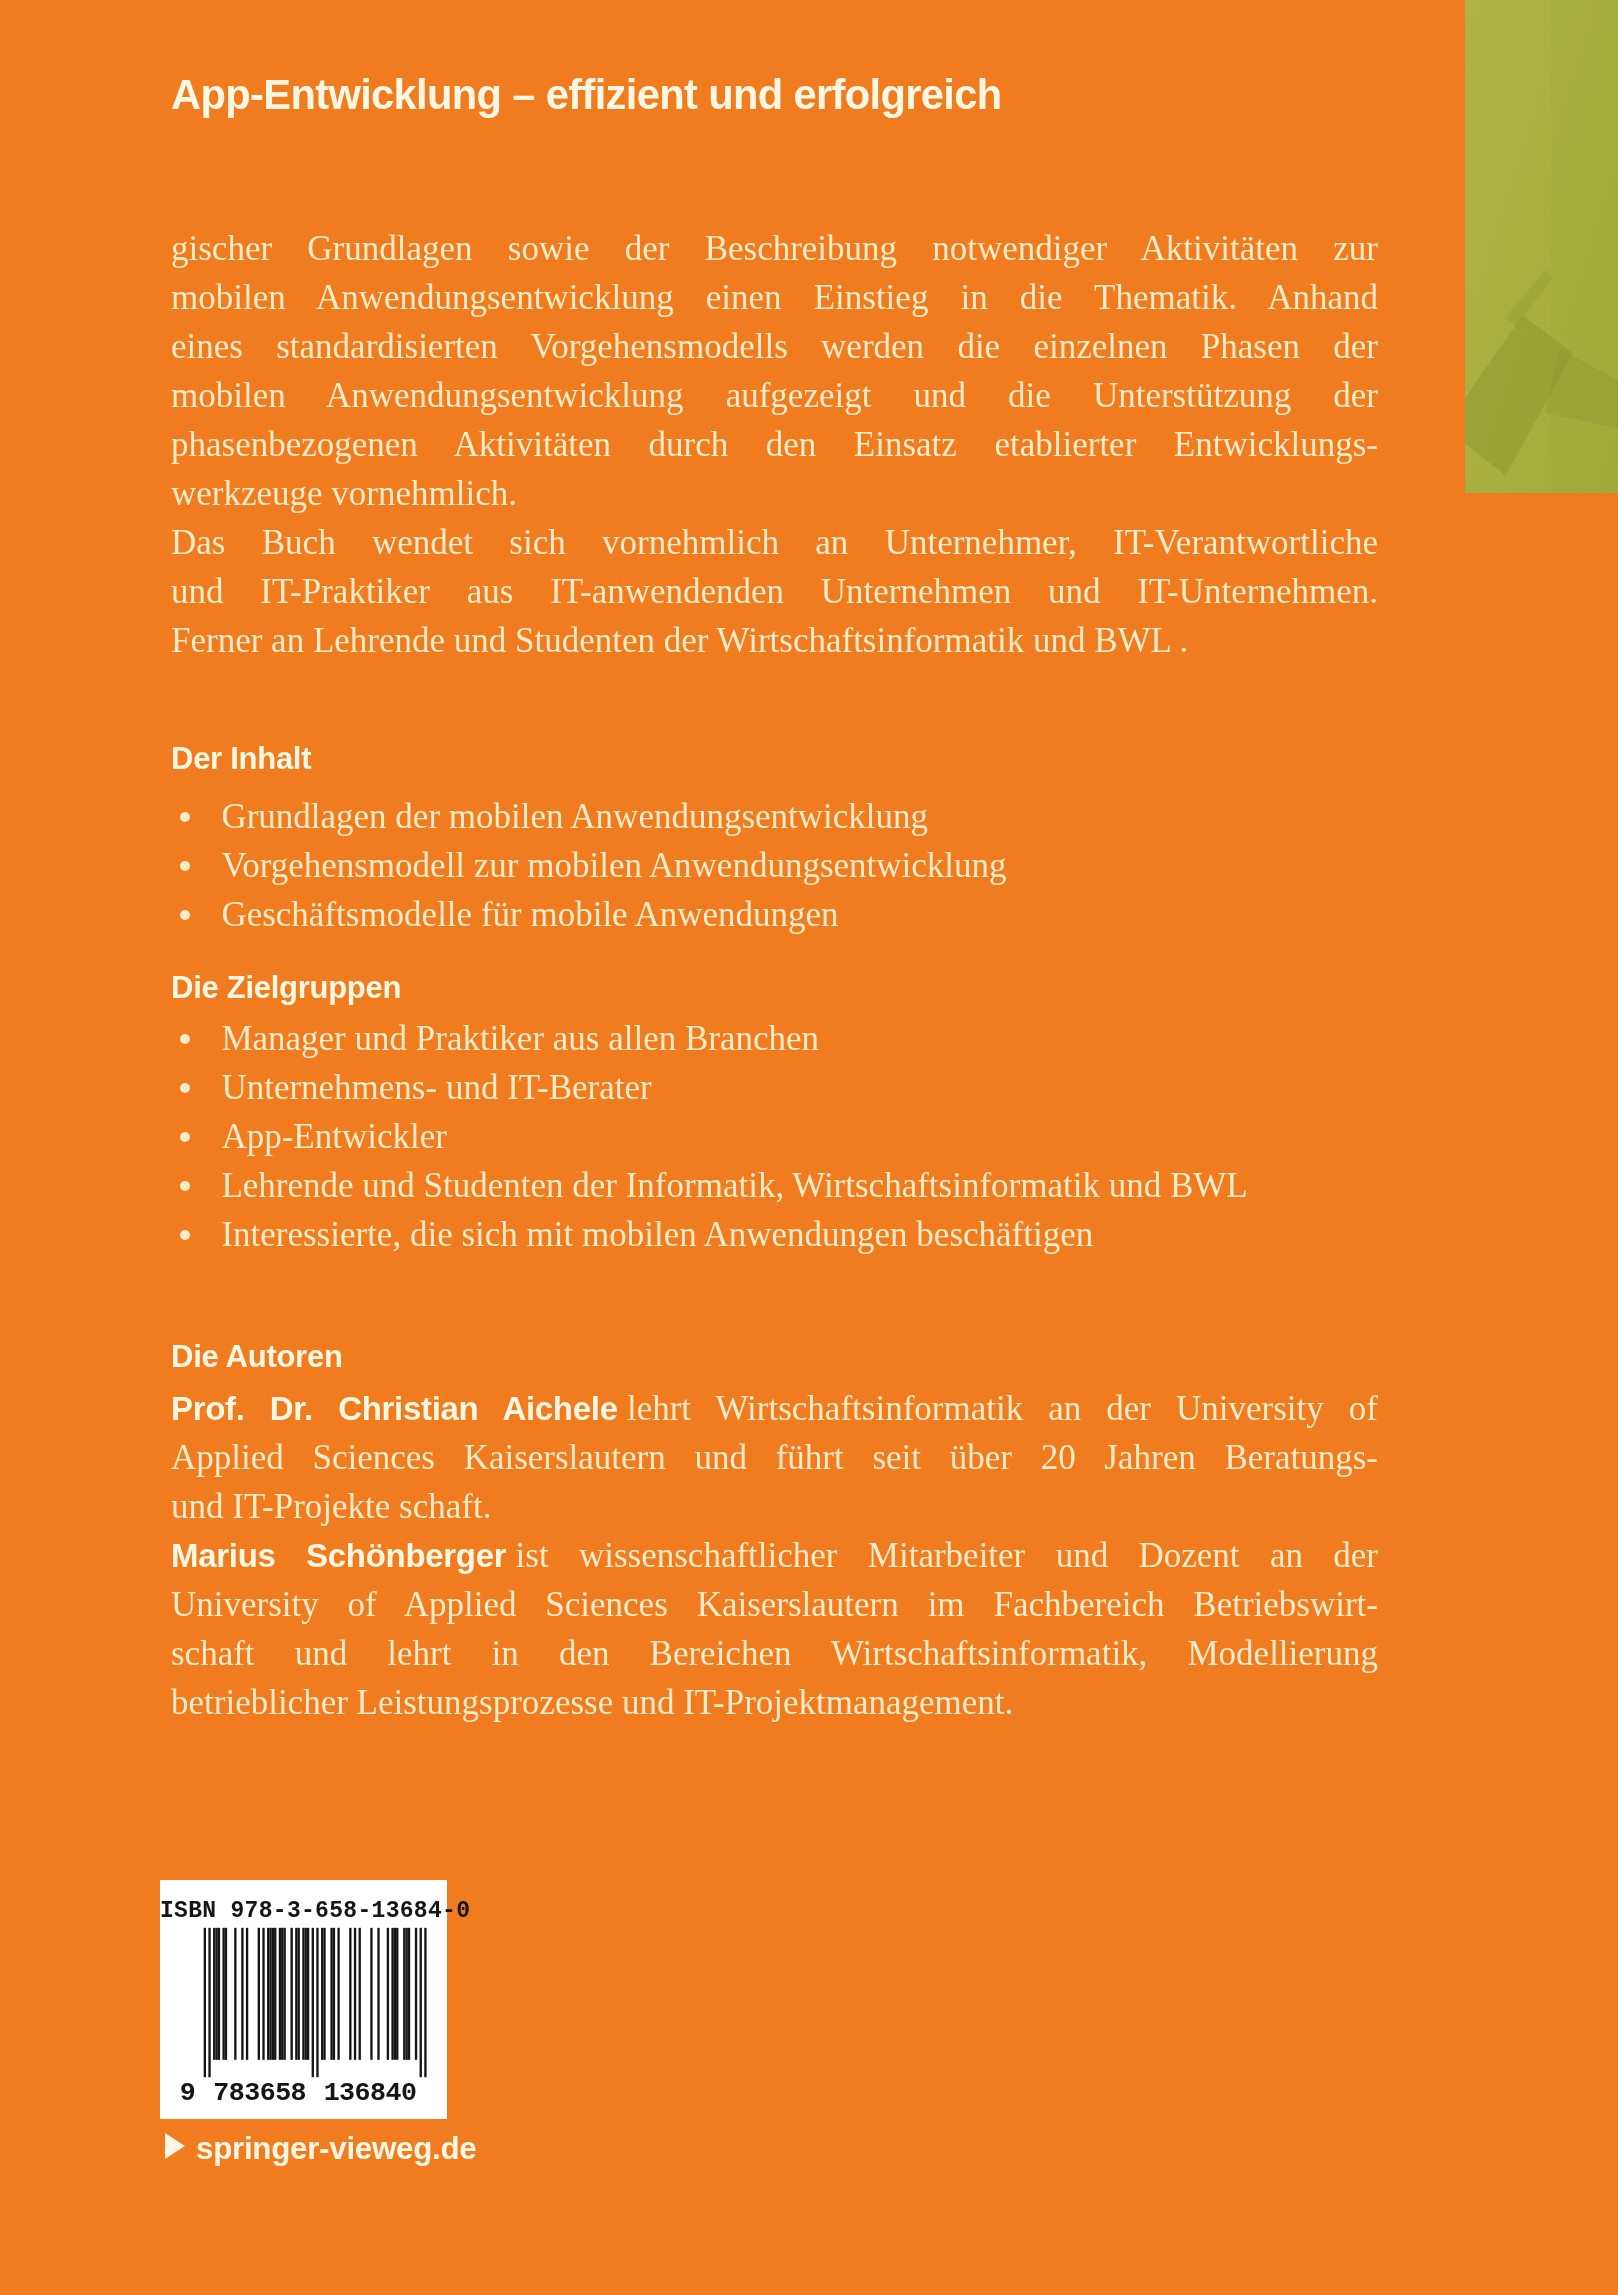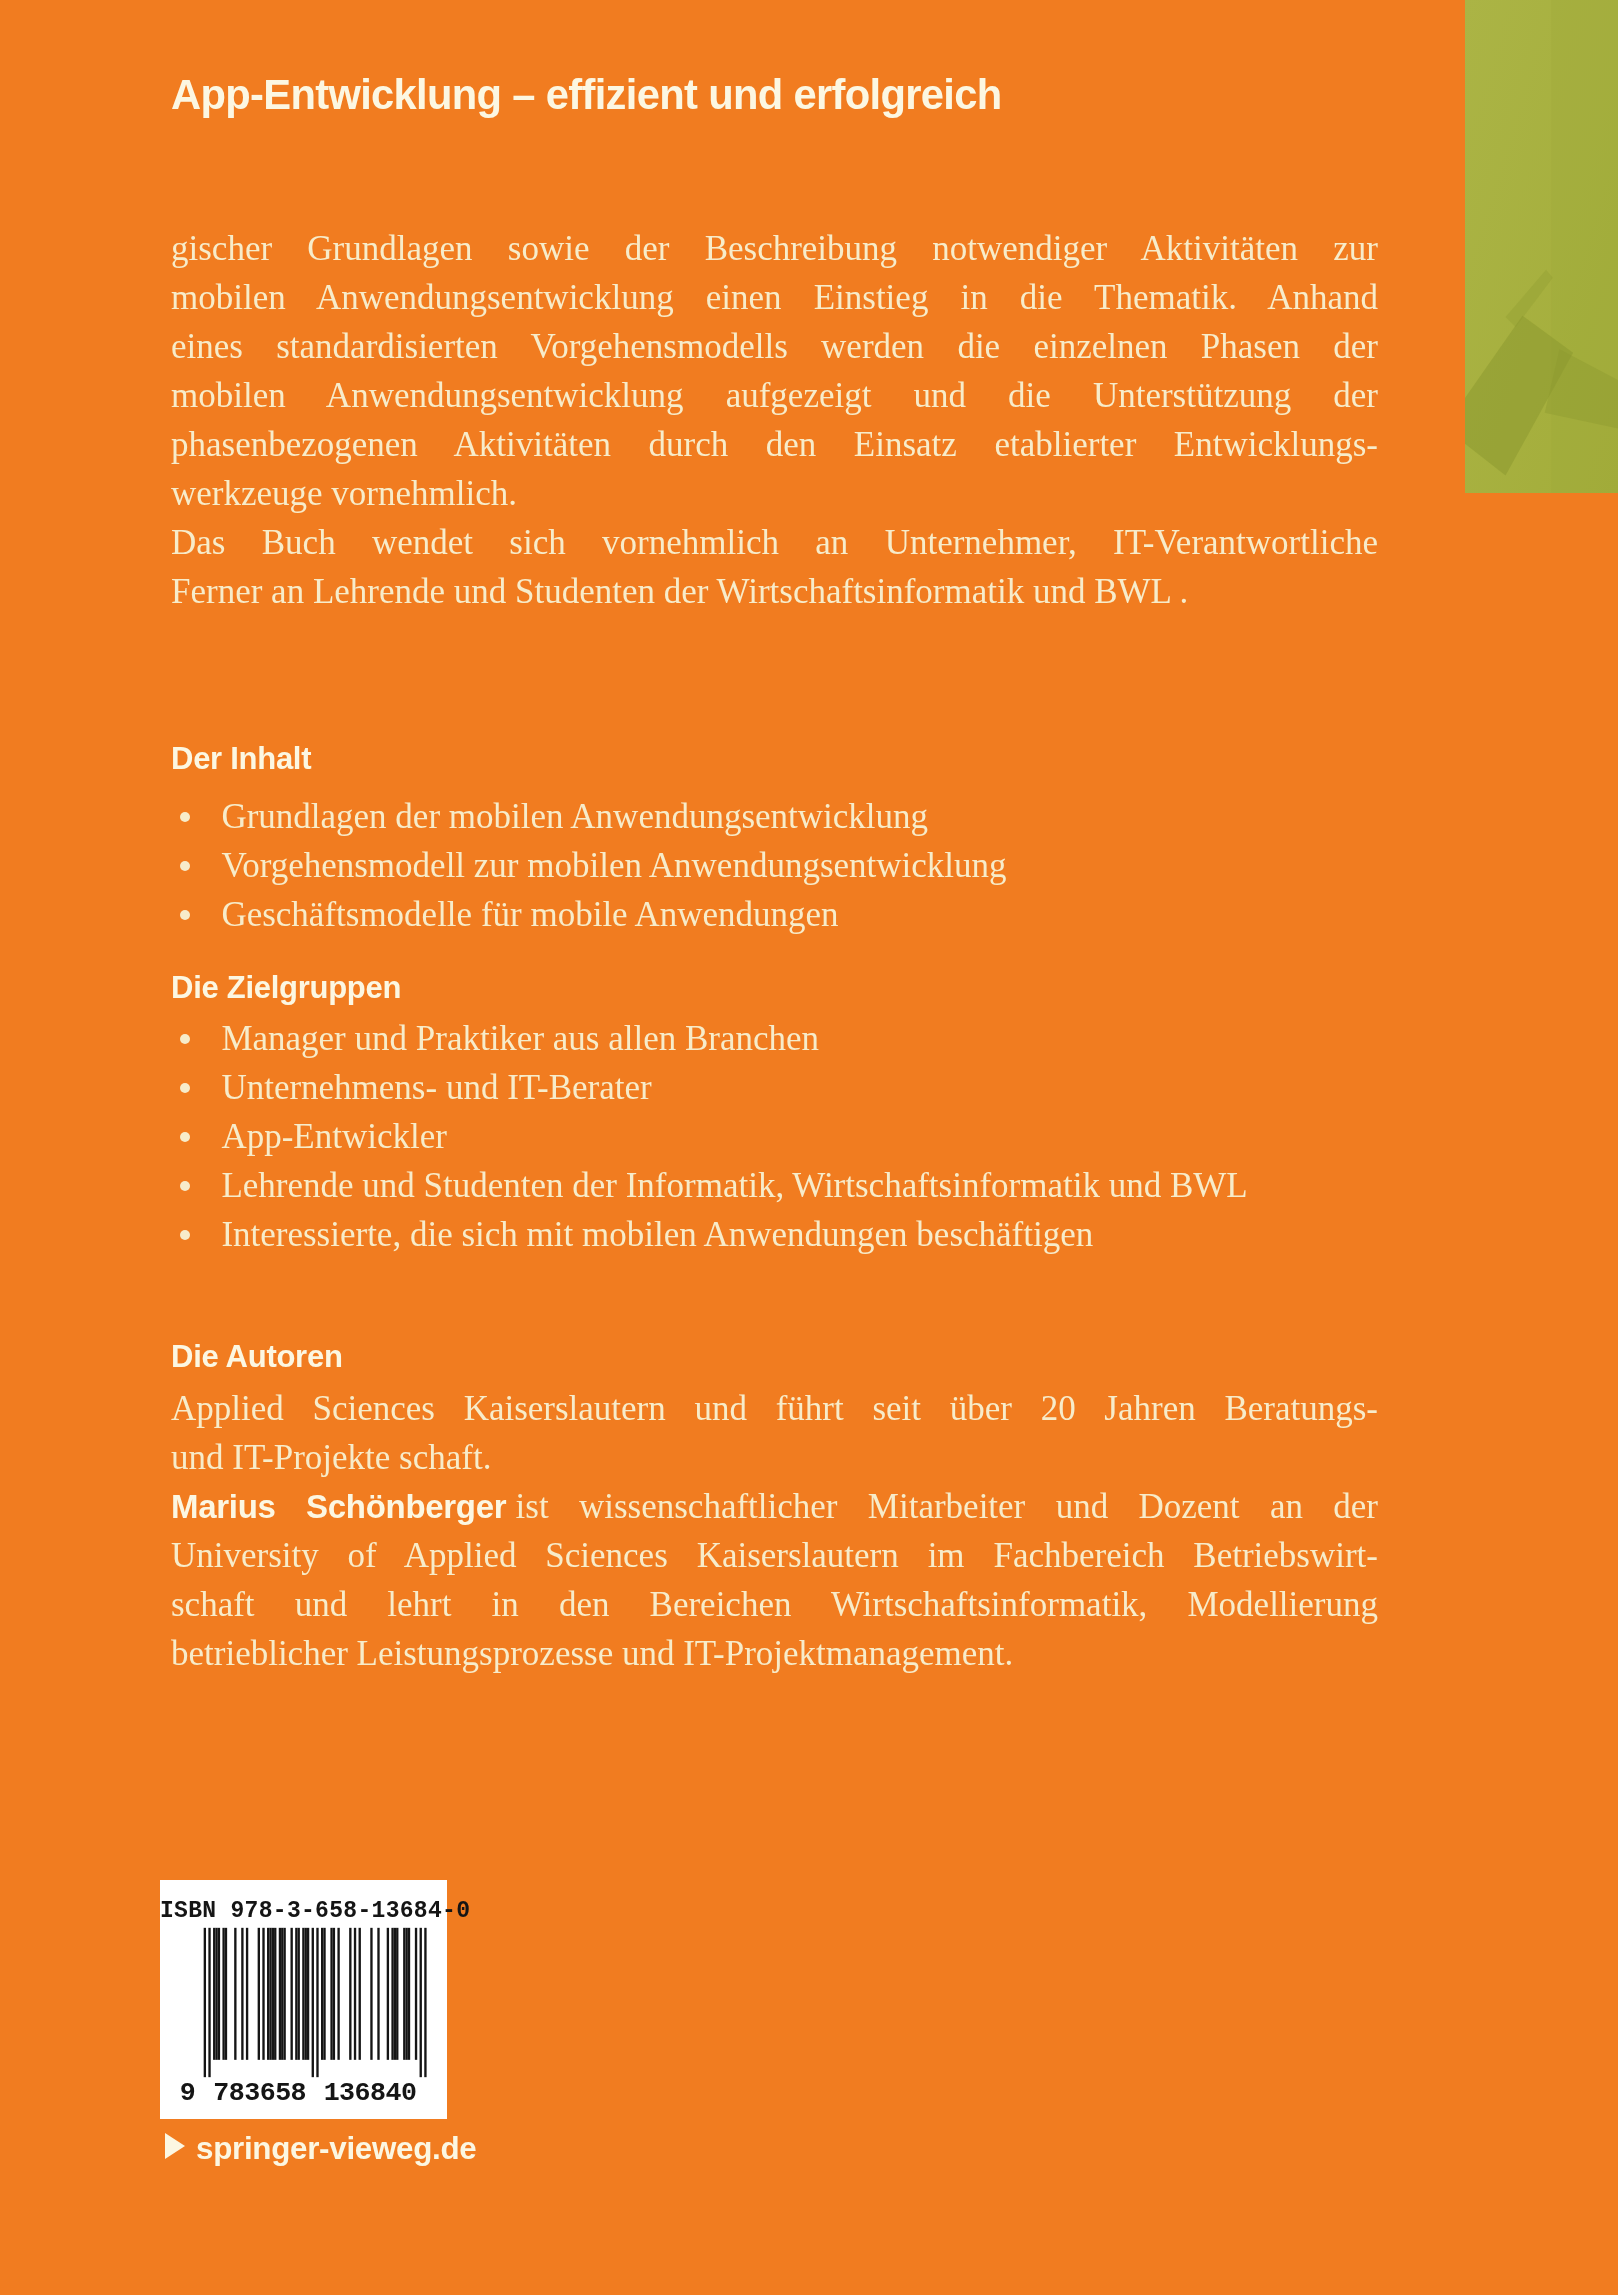--- a/index.html
+++ b/index.html
@@ -124,20 +124,21 @@
   <div class="title">App-Entwicklung – effizient und erfolgreich</div>
 
   <div class="intro">
     <div class="line jl">gischer Grundlagen sowie der Beschreibung notwendiger Aktivitäten zur</div>
     <div class="line jl">mobilen Anwendungsentwicklung einen Einstieg in die Thematik. Anhand</div>
     <div class="line jl">eines standardisierten Vorgehensmodells werden die einzelnen Phasen der</div>
     <div class="line jl">mobilen Anwendungsentwicklung aufgezeigt und die Unterstützung der</div>
     <div class="line jl">phasenbezogenen Aktivitäten durch den Einsatz etablierter Entwicklungs-</div>
     <div class="line pl">werkzeuge vornehmlich.</div>
     <div class="line jl">Das Buch wendet sich vornehmlich an Unternehmer, IT-Verantwortliche</div>
+    <div class="line jl">und IT-Praktiker aus IT-anwendenden Unternehmen und IT-Unternehmen.</div>
     <div class="line pl">Ferner an Lehrende und Studenten der Wirtschaftsinformatik und BWL .</div>
   </div>
 
   <div class="section sec-inhalt">
     <div class="sec-heading">Der Inhalt</div>
     <ul class="blist">
       <li>
         <span class="dot"></span>
         <span>Grundlagen der mobilen Anwendungsentwicklung</span>
       </li>
@@ -177,20 +178,23 @@
       <li>
         <span class="dot"></span>
         <span>Interessierte, die sich mit mobilen Anwendungen beschäftigen</span>
       </li>
     </ul>
   </div>
 
   <div class="section sec-autoren">
     <div class="sec-heading">Die Autoren</div>
     <div class="autor-text">
+      <div class="line jl">
+        <span class="lead">Prof. Dr. Christian Aichele</span><span>lehrt Wirtschaftsinformatik an der University of</span>
+      </div>
       <div class="line jl">Applied Sciences Kaiserslautern und führt seit über 20 Jahren Beratungs-</div>
       <div class="line pl">und IT-Projekte schaft.</div>
     </div>
     <div class="autor-text">
       <div class="line jl">
         <span class="lead">Marius Schönberger</span><span>ist wissenschaftlicher Mitarbeiter und Dozent an der</span>
       </div>
       <div class="line jl">University of Applied Sciences Kaiserslautern im Fachbereich Betriebswirt-</div>
       <div class="line jl">schaft und lehrt in den Bereichen Wirtschaftsinformatik, Modellierung</div>
       <div class="line pl">betrieblicher Leistungsprozesse und IT-Projektmanagement.</div>

